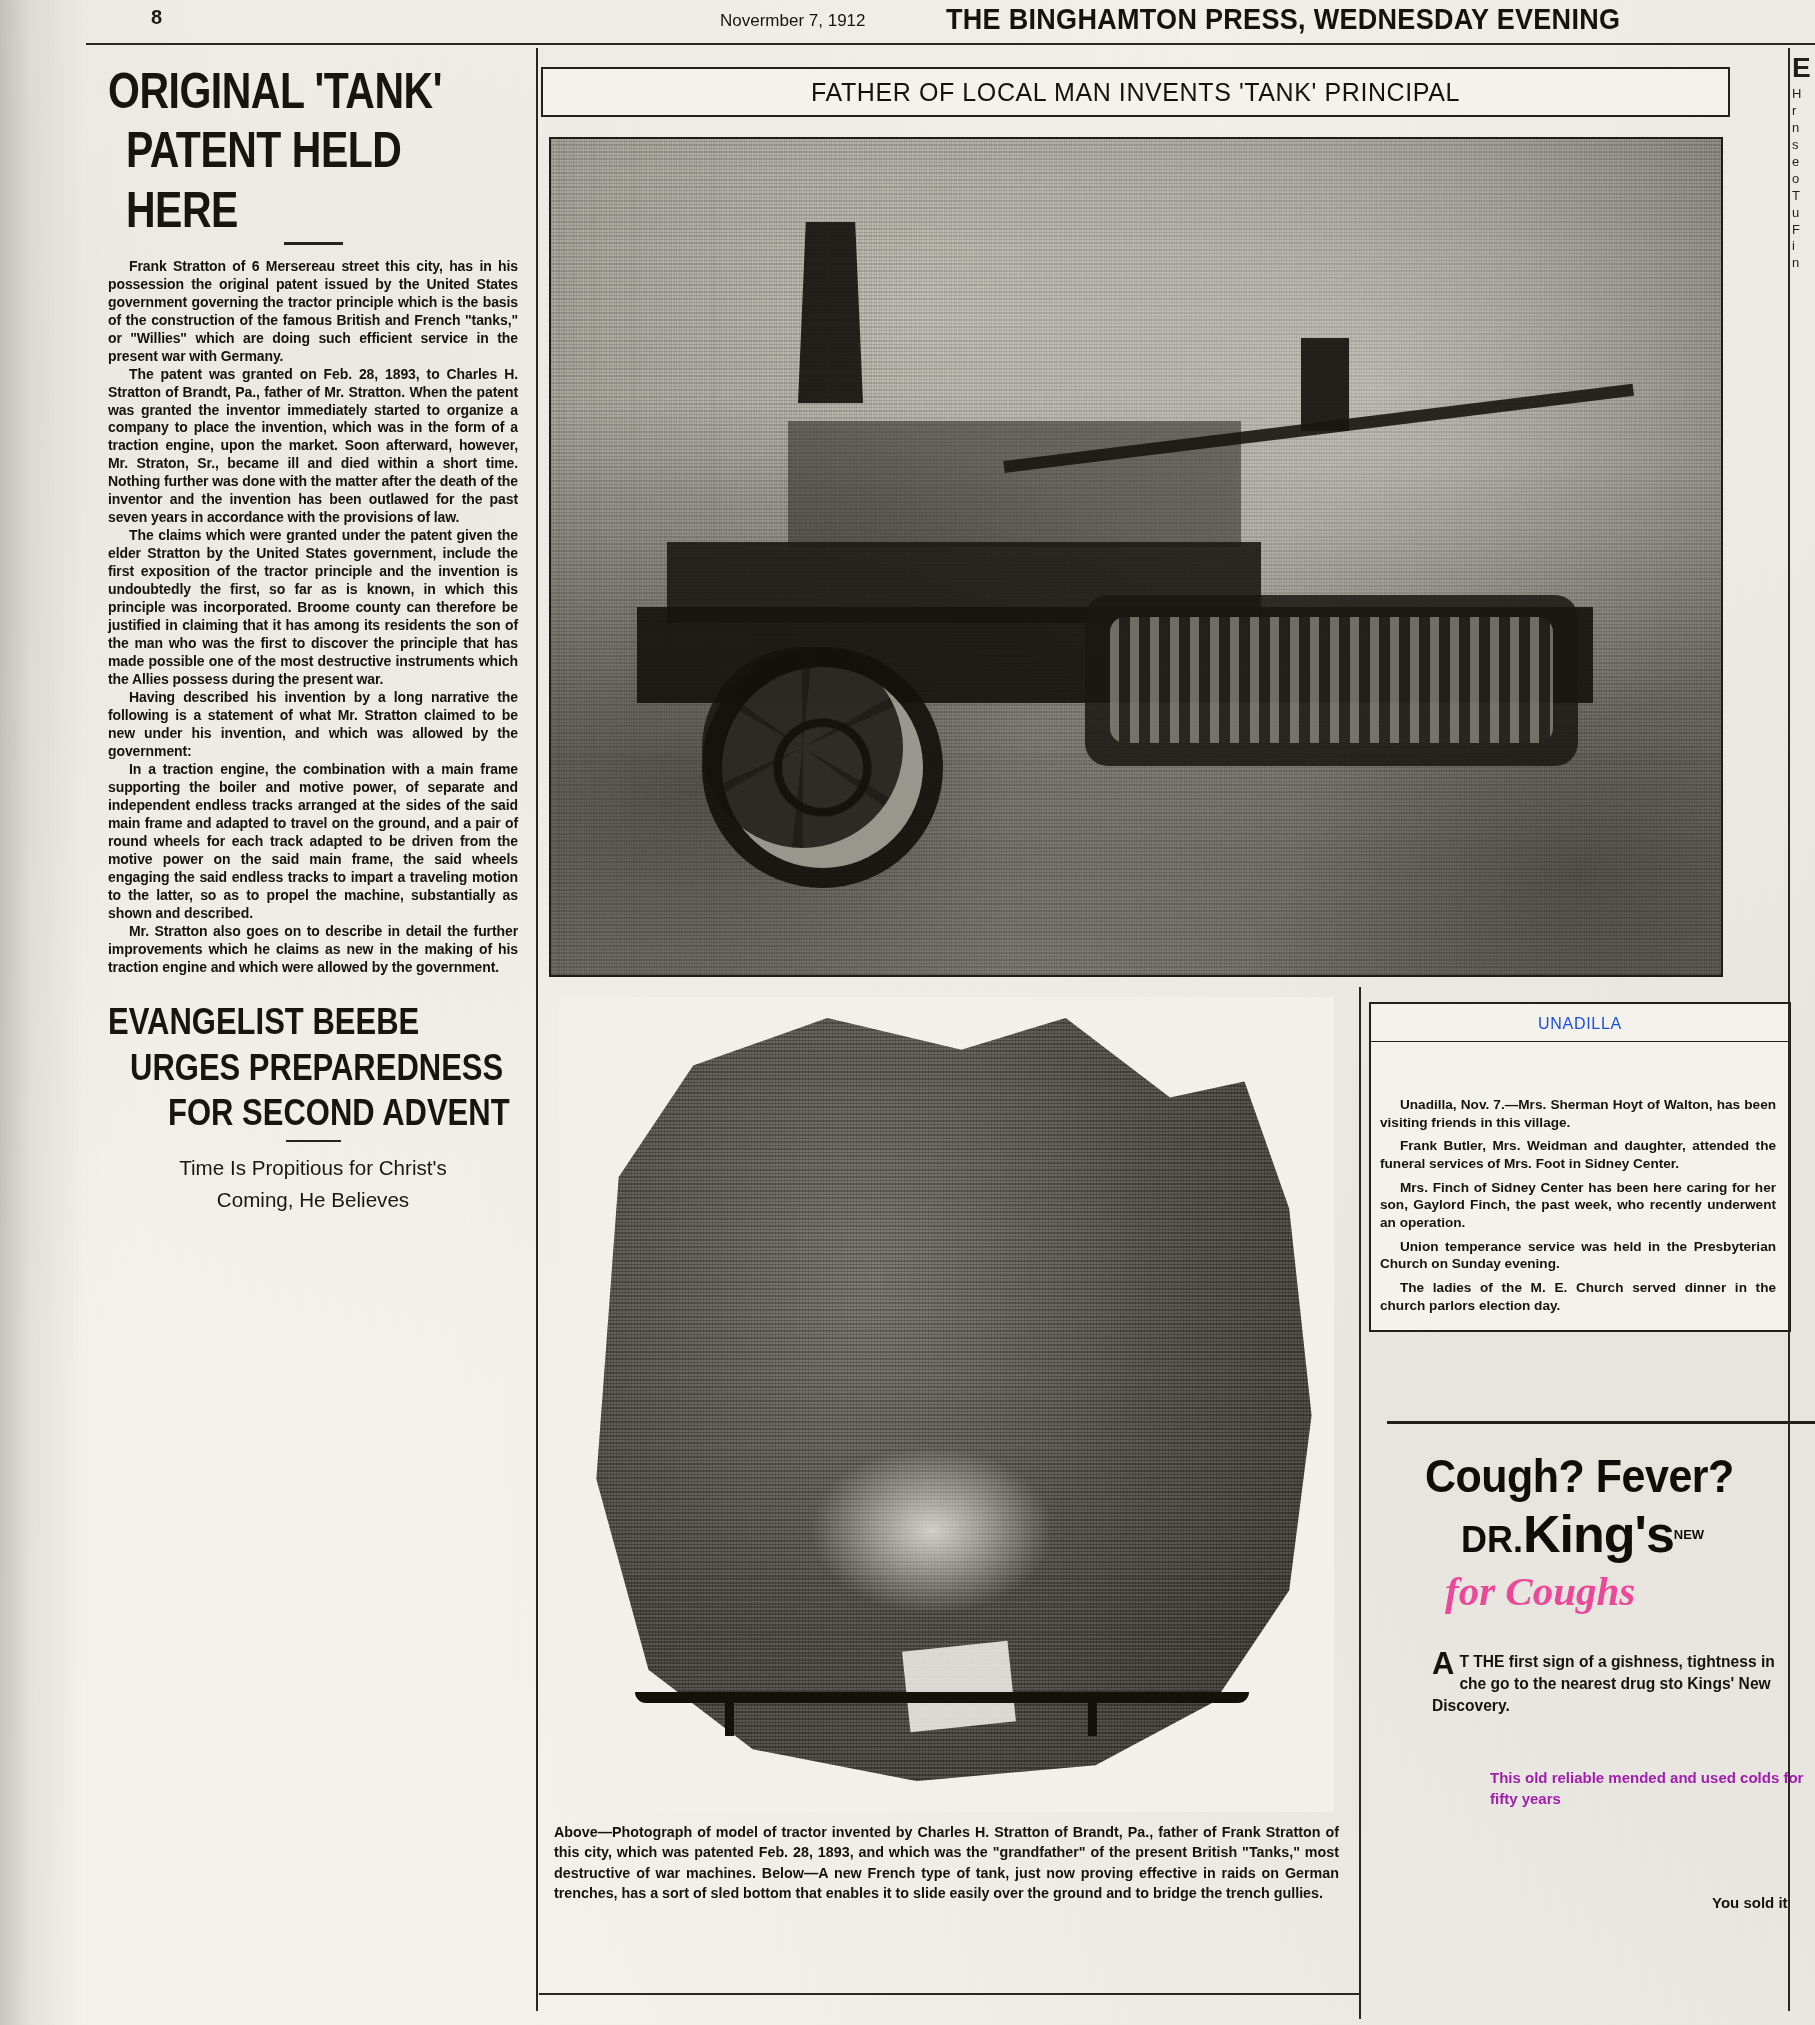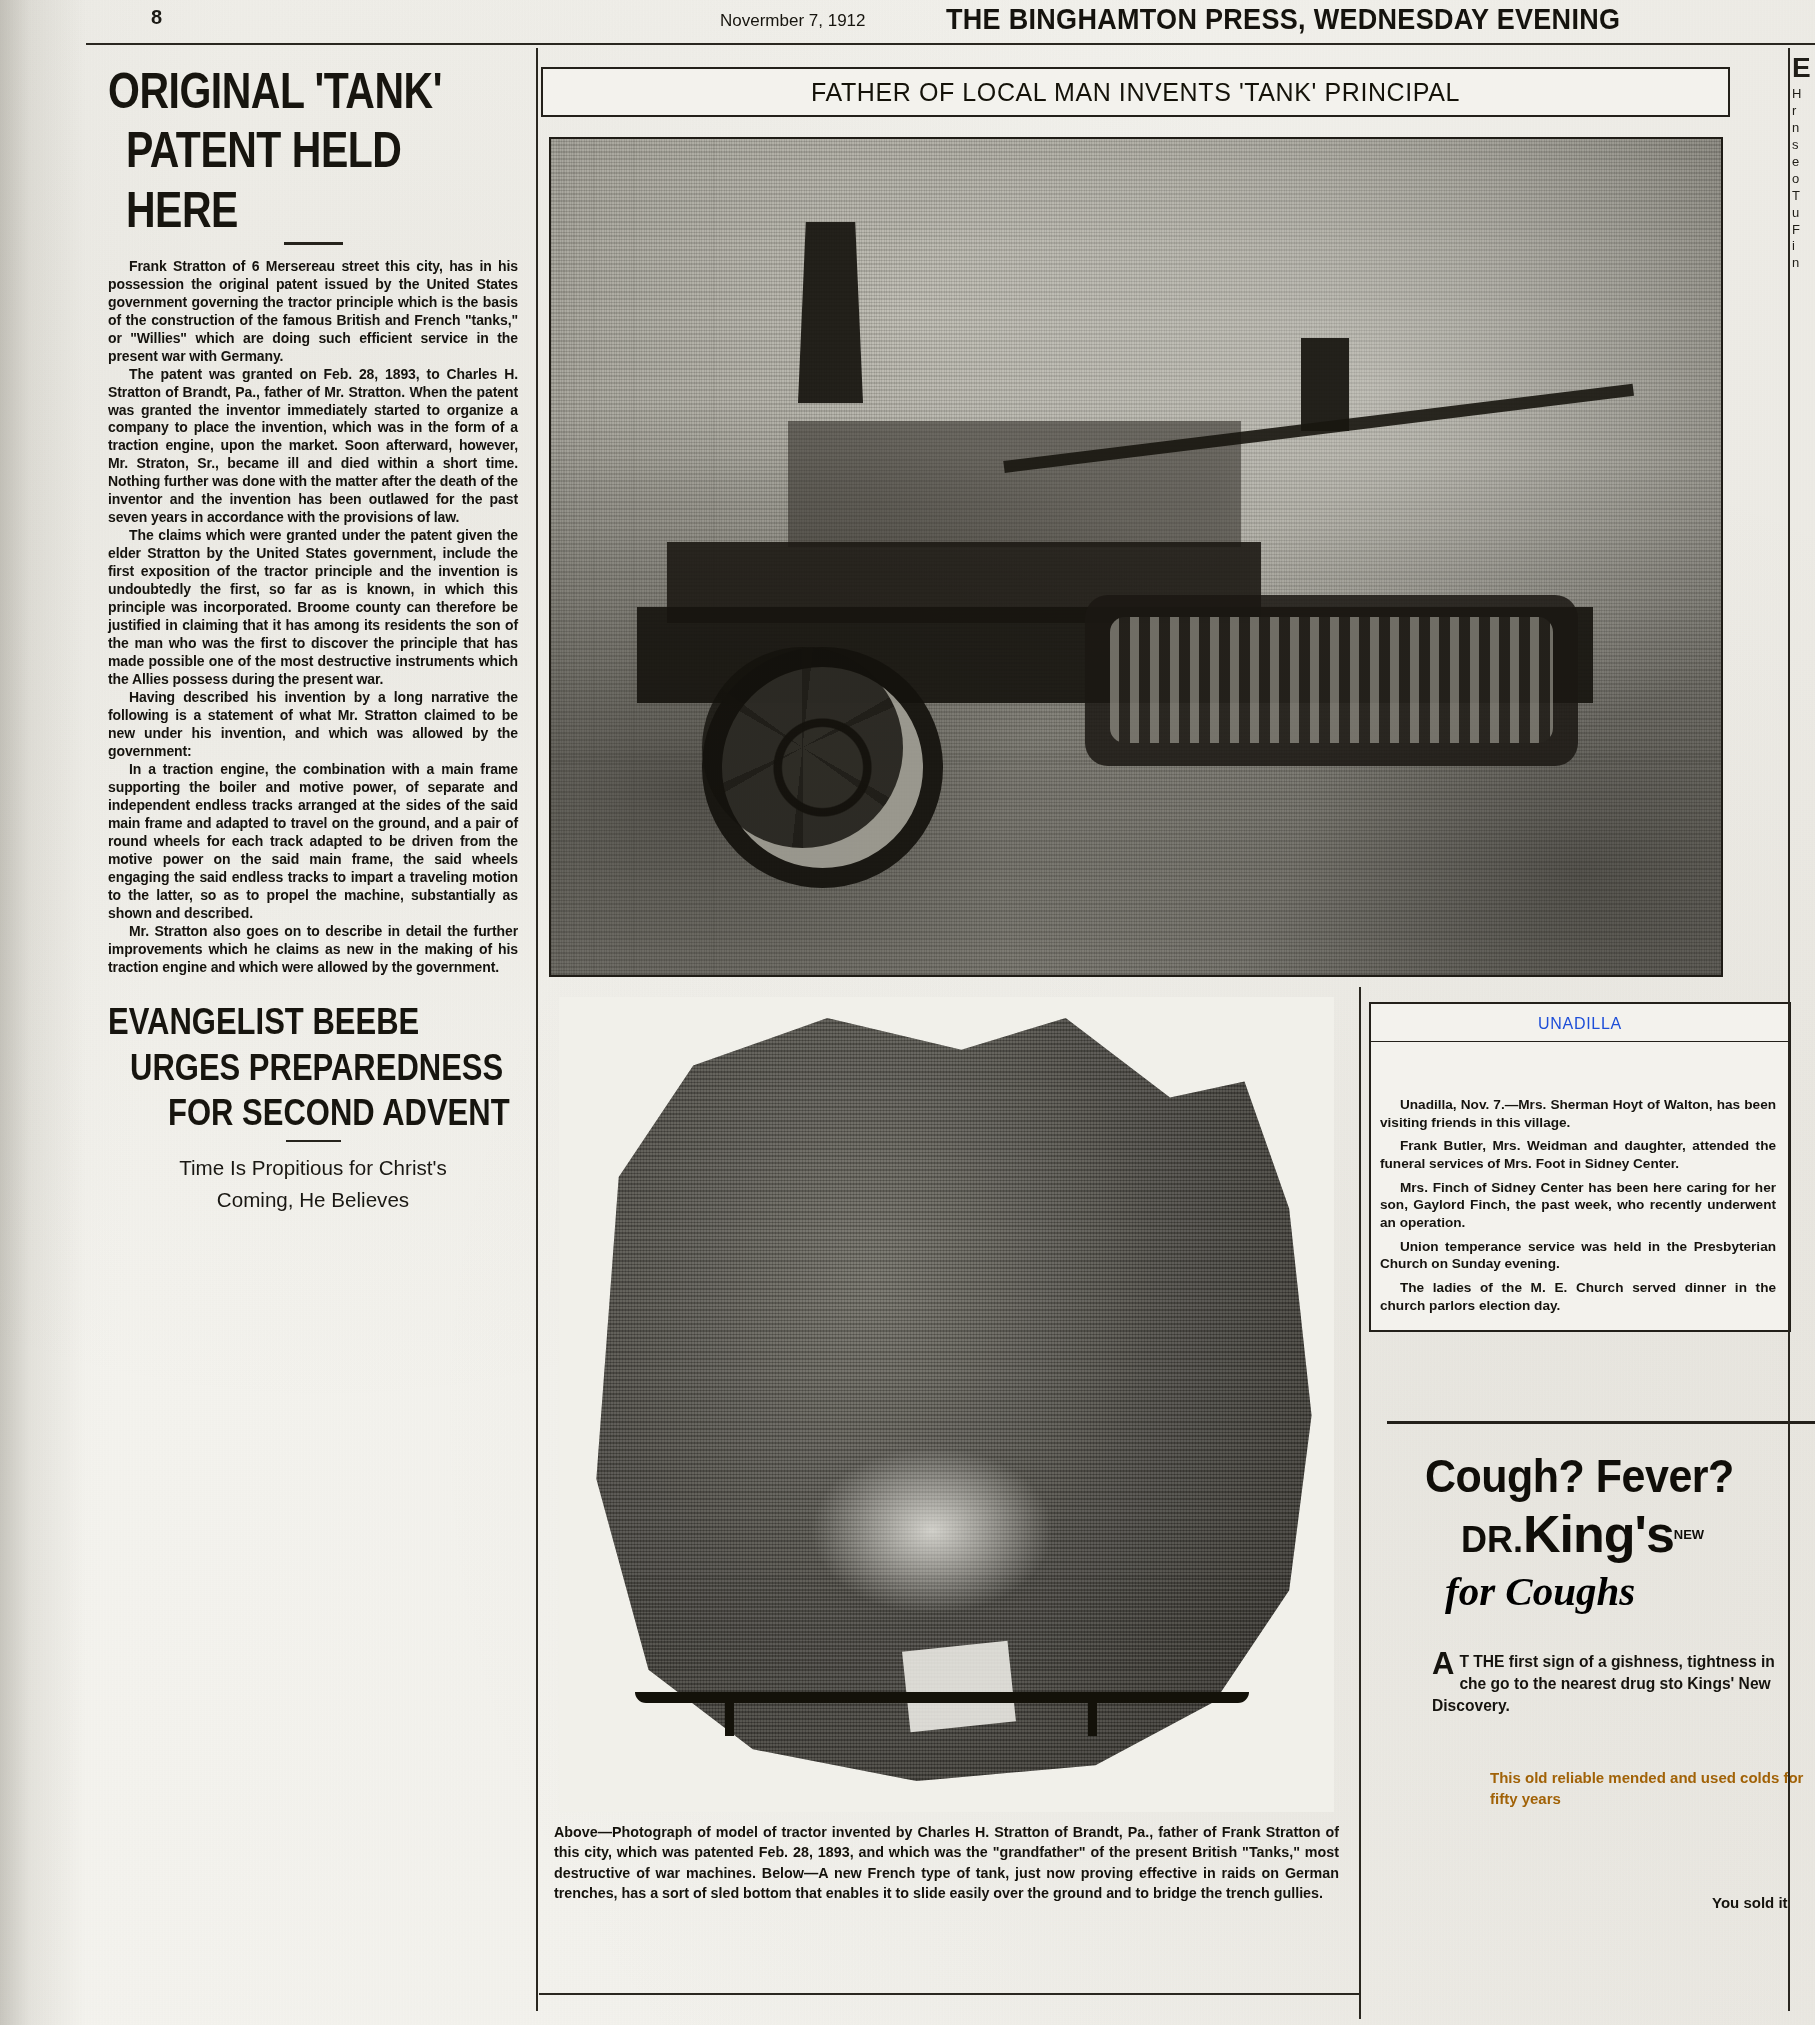--- a/index.html
+++ b/index.html
@@ -319,34 +319,34 @@
   .ad-line2 {
     position:absolute; left: 1421px; top: 1504px;
     font-family:"Liberation Sans", sans-serif; font-weight:bold;
     font-size: 36px; color:#100e09; white-space:nowrap;margin-left:40px;
   }
   .ad-line2 .big { font-size: 52px; letter-spacing:-1px; }
   .ad-line2 .sup { font-size: 13px; vertical-align: super; }
   .ad-line3 {
     position:absolute; left: 1445px; top: 1567px;
     font-family:"Liberation Serif", serif; font-style: italic; font-weight:bold;
-    font-size: 41px; color:#000000; white-space:nowrap;
+    font-size: 41px; color:#ec4899; white-space:nowrap;
   }
   .ad-body {
     position:absolute; left: 1432px; top: 1651px; width: 373px;
     font-family:"Liberation Sans", sans-serif;
     font-size: 15.6px; line-height:1.40; color:#15130e; font-weight:600;
   }
   .ad-dropcap {
     float:left; font-size: 31px; line-height:.85; font-weight:bold; padding-right: 5px;
   }
   .ad-body2 {
     position:absolute; left: 1490px; top: 1767px; width: 317px;
     font-family:"Liberation Sans", sans-serif;
-    font-size: 15px; line-height:1.40; color:#a16207; font-weight:600;
+    font-size: 15px; line-height:1.40; color:#a21caf; font-weight:600;
   }
   .ad-body3 {
     position:absolute; left: 1712px; top: 1873px; width: 101px;
     font-family:"Liberation Sans", sans-serif;
     font-size: 15px; line-height:1.40; color:#15130e; font-weight:600;margin-top:19px;
   }
 
   
   .sliver {
     position:absolute; left:1792px; top:50px; width:23px; height:1963px;

